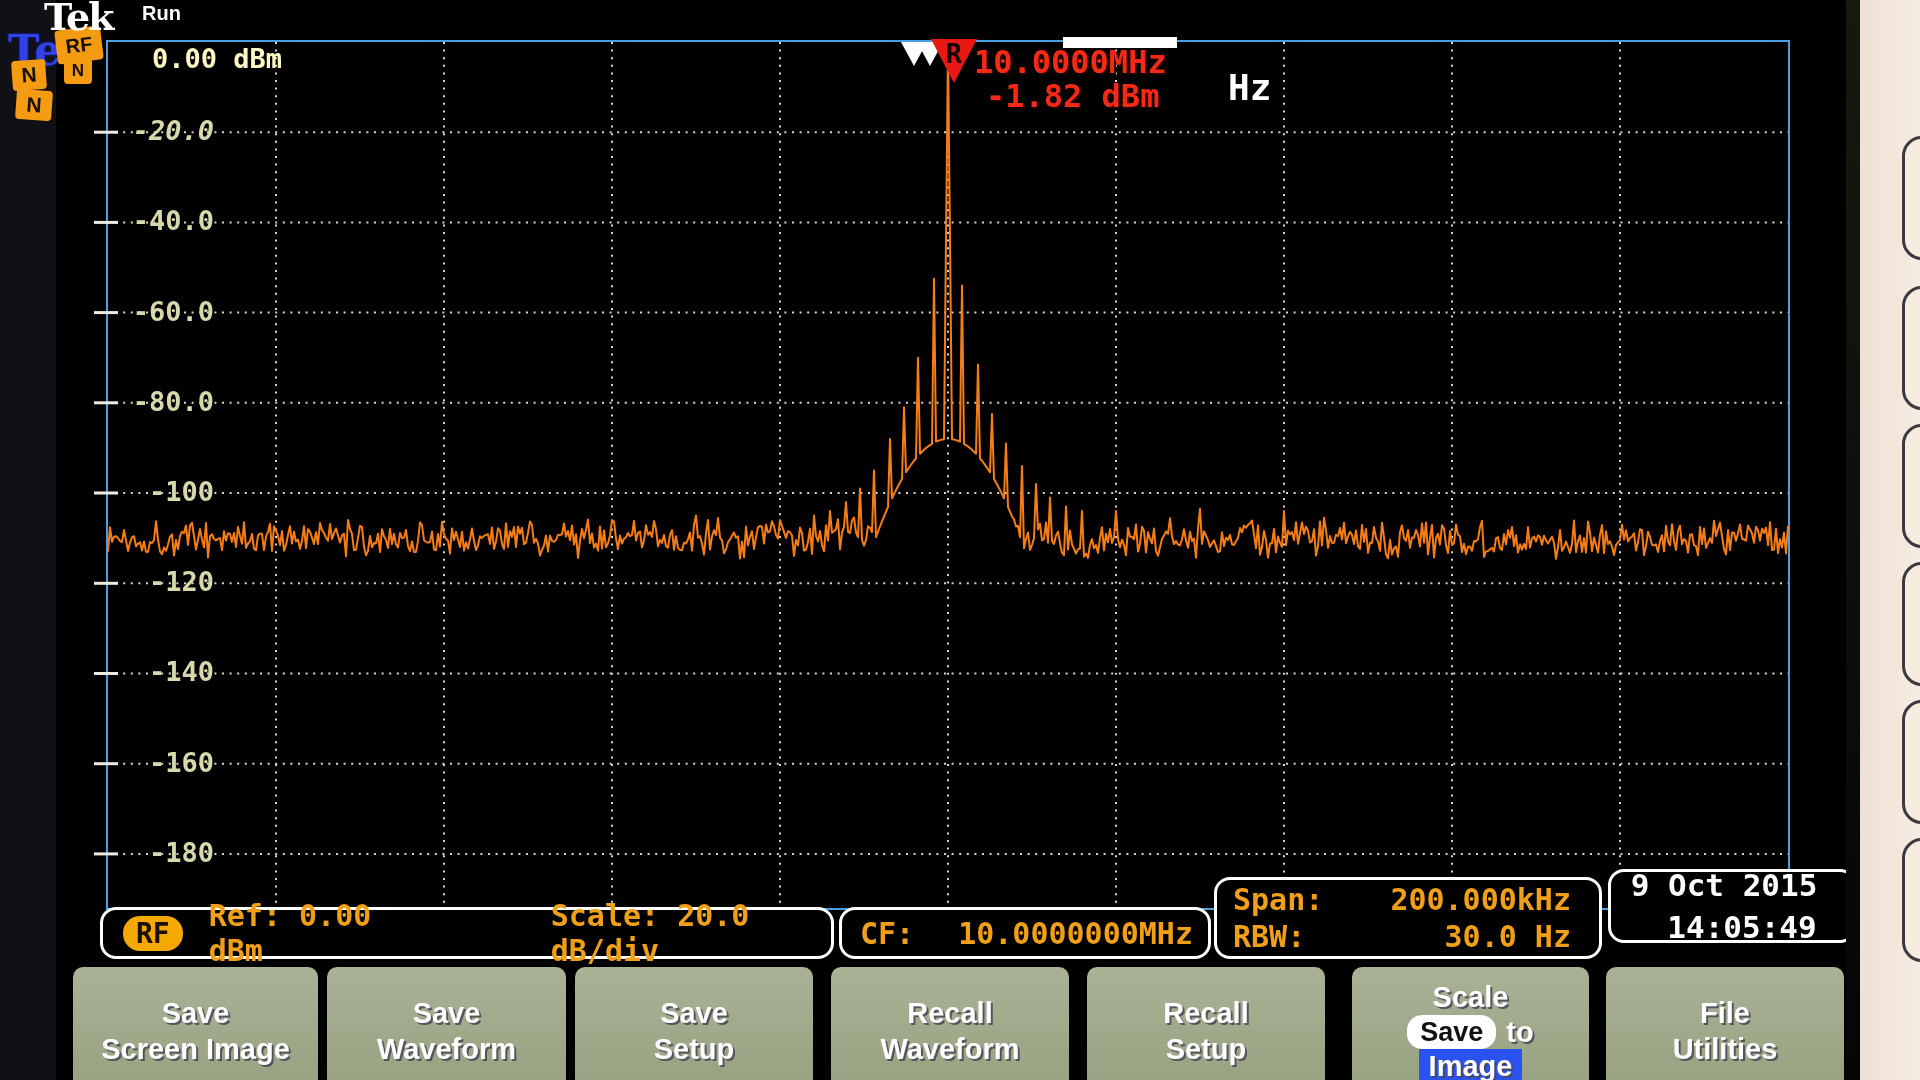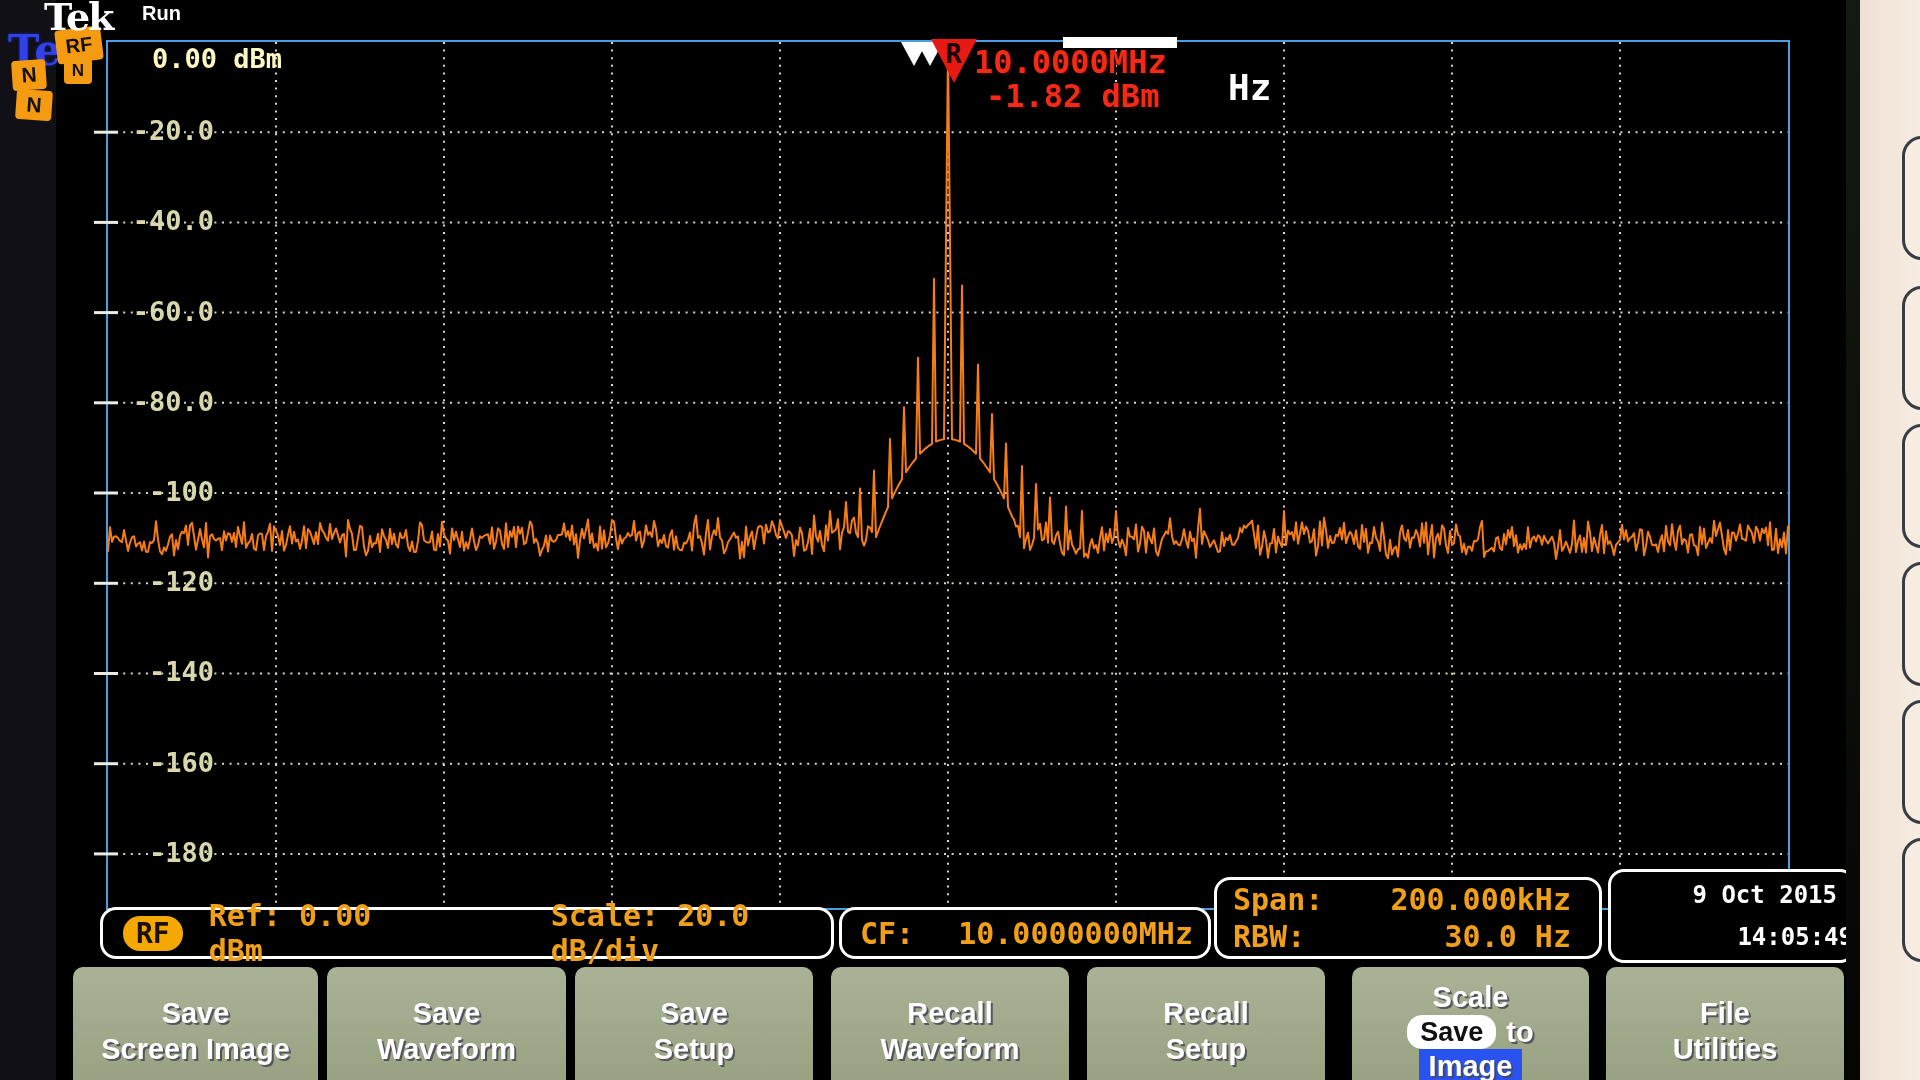--- a/index.html
+++ b/index.html
@@ -53,22 +53,22 @@
            box-sizing:border-box;display:flex;align-items:center;color:#f0a018;
            font-weight:bold;font-size:30px;}
   #box-rf{left:100px;top:907px;width:734px;height:52px;padding:0 20px;gap:26px;}
   #rf-badge{background:#f5a800;color:#1a1000;border-radius:17px;padding:1px 13px;
             font-size:28px;font-weight:bold;}
   #scale-readout{margin-left:128px;}
   #box-cf{left:839px;top:907px;width:372px;height:52px;padding:0 18px;gap:44px;}
   #box-span{left:1214px;top:877px;width:388px;height:82px;flex-direction:column;
             align-items:stretch;justify-content:center;padding:2px 28px 2px 16px;}
   .span-row{display:flex;justify-content:space-between;line-height:37px;}
-  #box-date{left:1608px;top:869px;width:248px;height:94px;flex-direction:column;
-            align-items:flex-end;justify-content:center;color:#fff;font-size:24px;}
+  #box-date{left:1608px;top:869px;width:248px;height:74px;flex-direction:column;
+            align-items:center;justify-content:center;color:#fff;font-size:31px;}
   #date-row{text-align:right;padding-right:16px;line-height:42px;}
   #time-row{text-align:left;padding-left:20px;line-height:42px;}
 
   
   .softkey{position:absolute;top:967px;height:127px;border-radius:10px;
            background:linear-gradient(#a9b295,#96a181);display:flex;flex-direction:column;
            align-items:center;justify-content:center;color:#fff;font-weight:bold;
            font-size:29px;line-height:36px;font-family:Liberation Sans, sans-serif;
            text-shadow:2px 2px 0 rgba(70,70,85,.85);box-shadow:inset 0 -3px 0 #c9bdd2;
            text-align:center;cursor:pointer;}
@@ -132,21 +132,21 @@
       </svg>
     <div id="ref-top-label">0.00 dBm</div>
 
     <div class="wtri" style="left:793px;top:0;"></div>
     <div class="wtri" style="left:809px;top:0;"></div>
     <div id="marker-ghost-bar"></div>
     <div id="marker-ghost-unit">Hz</div>
     <div id="marker-r">R</div>
     <div class="red-readout" id="marker-freq">10.0000MHz</div>
     <div class="red-readout" id="marker-level">-1.82 dBm</div>
-  <div class="ylabel" style="top: 73.2083px;">-20.0</div>
+  <div class="ylabel" style="top: 73.2083px; font-style: italic;">-20.0</div>
       <div class="ylabel" style="top: 163.417px;">-40.0</div>
       <div class="ylabel" style="top: 253.625px;">-60.0</div>
       <div class="ylabel" style="top: 343.833px;">-80.0</div>
       <div class="ylabel" style="top: 434.042px;">-100</div>
       <div class="ylabel" style="top: 524.25px;">-120</div>
       <div class="ylabel" style="top: 614.458px;">-140</div>
       <div class="ylabel" style="top: 704.667px;">-160</div>
       <div class="ylabel" style="top: 794.875px;">-180</div>
     </div>
 

